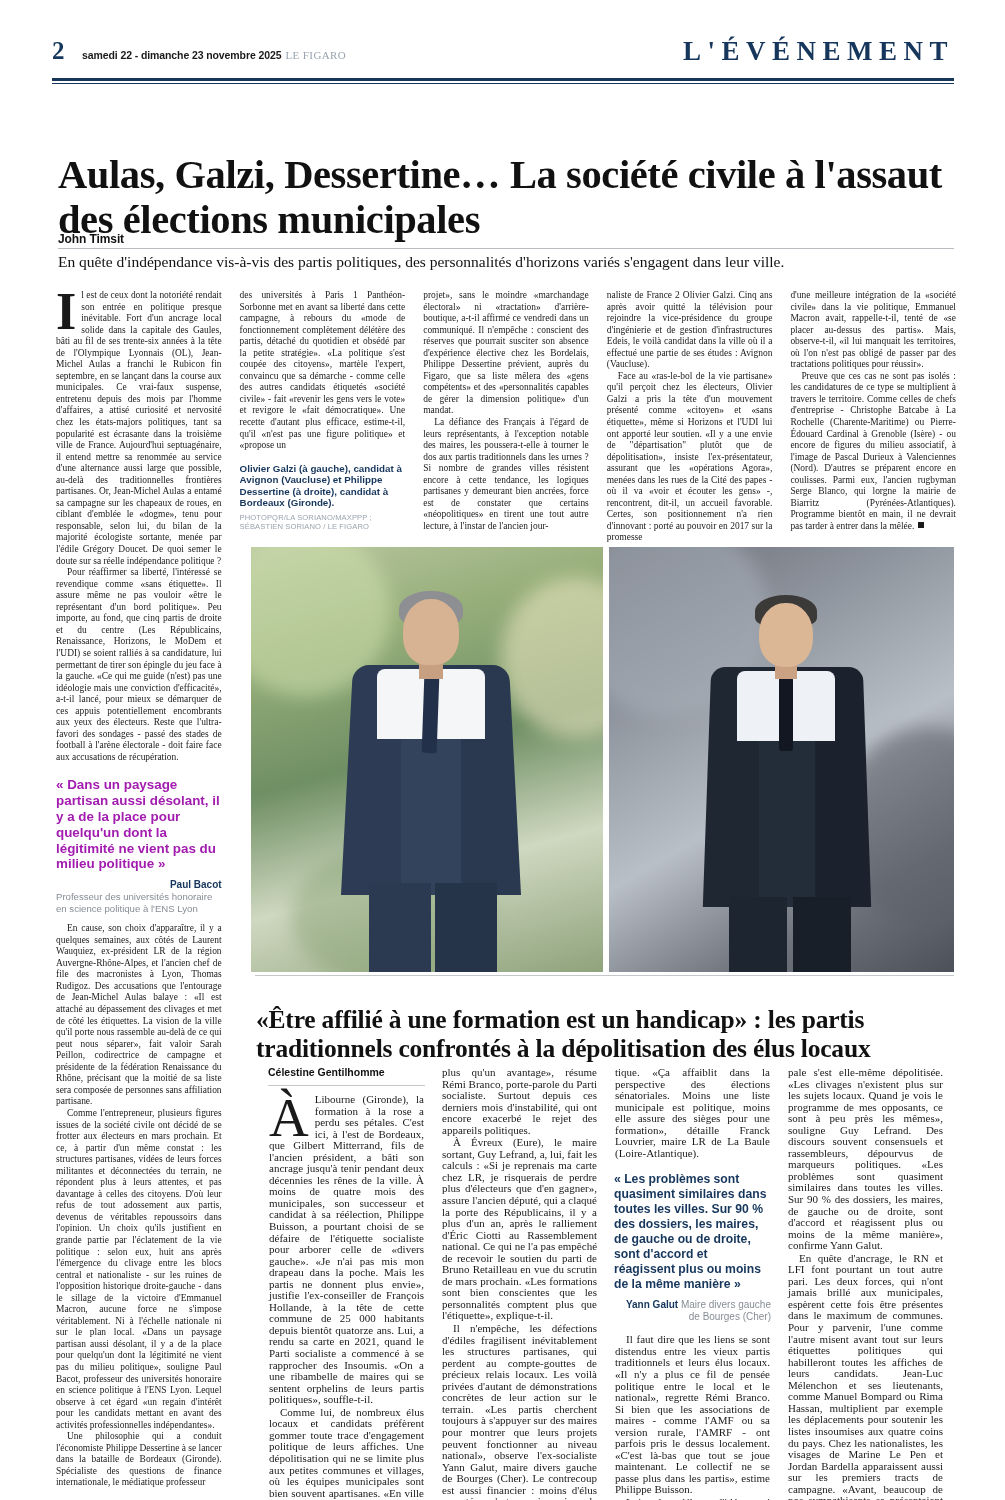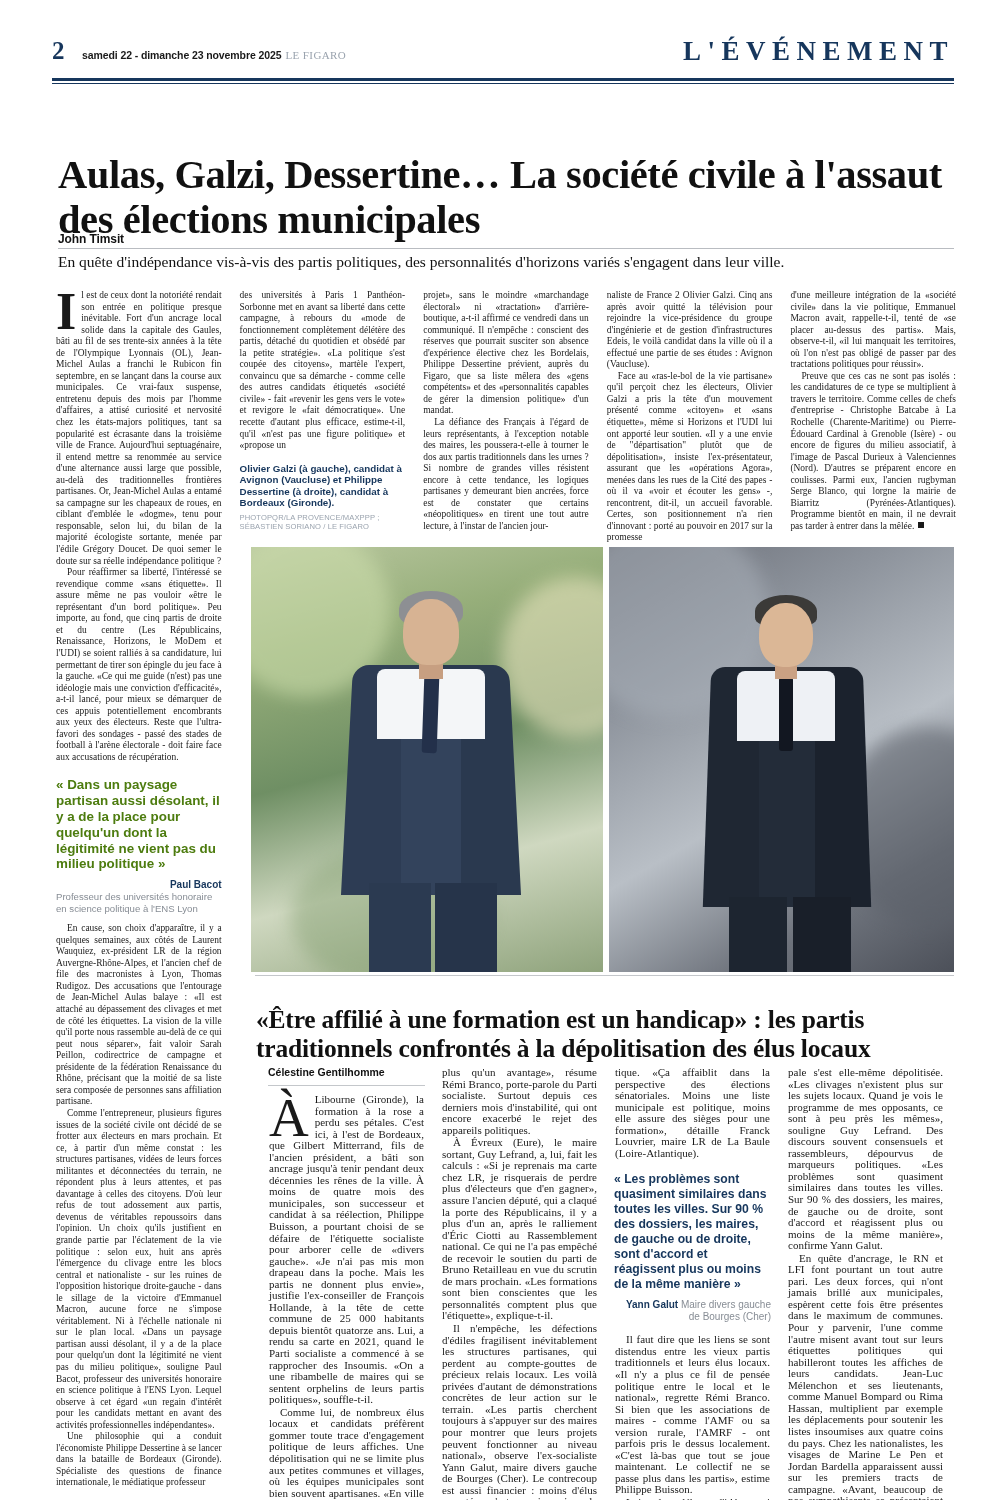--- a/index.html
+++ b/index.html
@@ -46,21 +46,21 @@
   .col p.noind { text-indent:0; }
 
   .dropcap-p::first-letter {
     float:left; font-size:52px; line-height:40px; font-weight:bold;
     padding:2px 5px 0 0; font-family:"Liberation Serif",serif;
   }
 
   
   .pullquote { margin:14px 0 0 0; font-family:"Liberation Sans",sans-serif;
                font-weight:bold; font-size:13.4px; line-height:15.8px;
-               color:#4d7c0f; text-align:left; }
+               color:#a21caf; text-align:left; }
   .pq-attrib { margin-top:7px; text-align:right; font-family:"Liberation Sans",sans-serif;
                font-weight:bold; font-size:10px; color:#16365c; }
   .pq-role { margin-top:1px; font-family:"Liberation Sans",sans-serif;
              font-size:9.6px; line-height:11.5px; color:#878d95; font-weight:normal; }
 
   
   .caption { margin-top:11px; font-family:"Liberation Sans",sans-serif; font-weight:bold;
              font-size:9.8px; line-height:11.6px; color:#16365c; }
   .credit { margin-top:4px; font-family:"Liberation Sans",sans-serif; font-weight:normal;
             font-size:7.6px; line-height:9px; color:#9aa3ae; letter-spacing:0.1px; }
@@ -154,21 +154,21 @@
       <div class="pq-attrib">Paul Bacot</div>
       <div class="pq-role">Professeur des universités honoraire en science politique à l'ENS Lyon</div>
       <p class="noind" style="margin-top:9px;text-indent:11px;">En cause, son choix d'apparaître, il y a quelques semaines, aux côtés de Laurent Wauquiez, ex-président LR de la région Auvergne-Rhône-Alpes, et l'ancien chef de file des macronistes à Lyon, Thomas Rudigoz. Des accusations que l'entourage de Jean-Michel Aulas balaye : «Il est attaché au dépassement des clivages et met de côté les étiquettes. La vision de la ville qu'il porte nous rassemble au-delà de ce qui peut nous séparer», fait valoir Sarah Peillon, codirectrice de campagne et présidente de la fédération Renaissance du Rhône, précisant que la moitié de sa liste sera composée de personnes sans affiliation partisane.</p>
       <p>Comme l'entrepreneur, plusieurs figures issues de la société civile ont décidé de se frotter aux électeurs en mars prochain. Et ce, à partir d'un même constat : les structures partisanes, vidées de leurs forces militantes et déconnectées du terrain, ne répondent plus à leurs attentes, et pas davantage à celles des citoyens. D'où leur refus de tout adossement aux partis, devenus de véritables repoussoirs dans l'opinion. Un choix qu'ils justifient en grande partie par l'éclatement de la vie politique : selon eux, huit ans après l'émergence du clivage entre les blocs central et nationaliste - sur les ruines de l'opposition historique droite-gauche - dans le sillage de la victoire d'Emmanuel Macron, aucune force ne s'impose véritablement. Ni à l'échelle nationale ni sur le plan local. «Dans un paysage partisan aussi désolant, il y a de la place pour quelqu'un dont la légitimité ne vient pas du milieu politique», souligne Paul Bacot, professeur des universités honoraire en science politique à l'ENS Lyon. Lequel observe à cet égard «un regain d'intérêt pour les candidats mettant en avant des activités professionnelles indépendantes».</p>
       <p>Une philosophie qui a conduit l'économiste Philippe Dessertine à se lancer dans la bataille de Bordeaux (Gironde). Spécialiste des questions de finance internationale, le médiatique professeur</p>
     </div>
 
     <div class="col">
       <p class="noind">des universités à Paris 1 Panthéon-Sorbonne met en avant sa liberté dans cette campagne, à rebours du «mode de fonctionnement complètement délétère des partis, détaché du quotidien et obsédé par la petite stratégie». «La politique s'est coupée des citoyens», martèle l'expert, convaincu que sa démarche - comme celle des autres candidats étiquetés «société civile» - fait «revenir les gens vers le vote» et revigore le «fait démocratique». Une recette d'autant plus efficace, estime-t-il, qu'il «n'est pas une figure politique» et «propose un</p>
       <div class="caption">Olivier Galzi (à gauche), candidat à Avignon (Vaucluse) et Philippe Dessertine (à droite), candidat à Bordeaux (Gironde).</div>
-      <div class="credit">PHOTOPQR/LA PROVENCE/MAXPPP ; SÉBASTIEN SORIANO / LE FIGARO</div>
+      <div class="credit">PHOTOPQR/LA SORIANO/MAXPPP ; SÉBASTIEN SORIANO / LE FIGARO</div>
     </div>
 
     <div class="col">
       <p class="noind">projet», sans le moindre «marchandage électoral» ni «tractation» d'arrière-boutique, a-t-il affirmé ce vendredi dans un communiqué. Il n'empêche : conscient des réserves que pourrait susciter son absence d'expérience élective chez les Bordelais, Philippe Dessertine prévient, auprès du Figaro, que sa liste mêlera des «gens compétents» et des «personnalités capables de gérer la dimension politique» d'un mandat.</p>
       <p>La défiance des Français à l'égard de leurs représentants, à l'exception notable des maires, les poussera-t-elle à tourner le dos aux partis traditionnels dans les urnes ? Si nombre de grandes villes résistent encore à cette tendance, les logiques partisanes y demeurant bien ancrées, force est de constater que certains «néopolitiques» en tirent une tout autre lecture, à l'instar de l'ancien jour-</p>
     </div>
 
     <div class="col">
       <p class="noind">naliste de France 2 Olivier Galzi. Cinq ans après avoir quitté la télévision pour rejoindre la vice-présidence du groupe d'ingénierie et de gestion d'infrastructures Edeis, le voilà candidat dans la ville où il a effectué une partie de ses études : Avignon (Vaucluse).</p>
       <p>Face au «ras-le-bol de la vie partisane» qu'il perçoit chez les électeurs, Olivier Galzi a pris la tête d'un mouvement présenté comme «citoyen» et «sans étiquette», même si Horizons et l'UDI lui ont apporté leur soutien. «Il y a une envie de "départisation" plutôt que de dépolitisation», insiste l'ex-présentateur, assurant que les «opérations Agora», menées dans les rues de la Cité des papes - où il va «voir et écouter les gens» -, rencontrent, dit-il, un accueil favorable. Certes, son positionnement n'a rien d'innovant : porté au pouvoir en 2017 sur la promesse</p>

